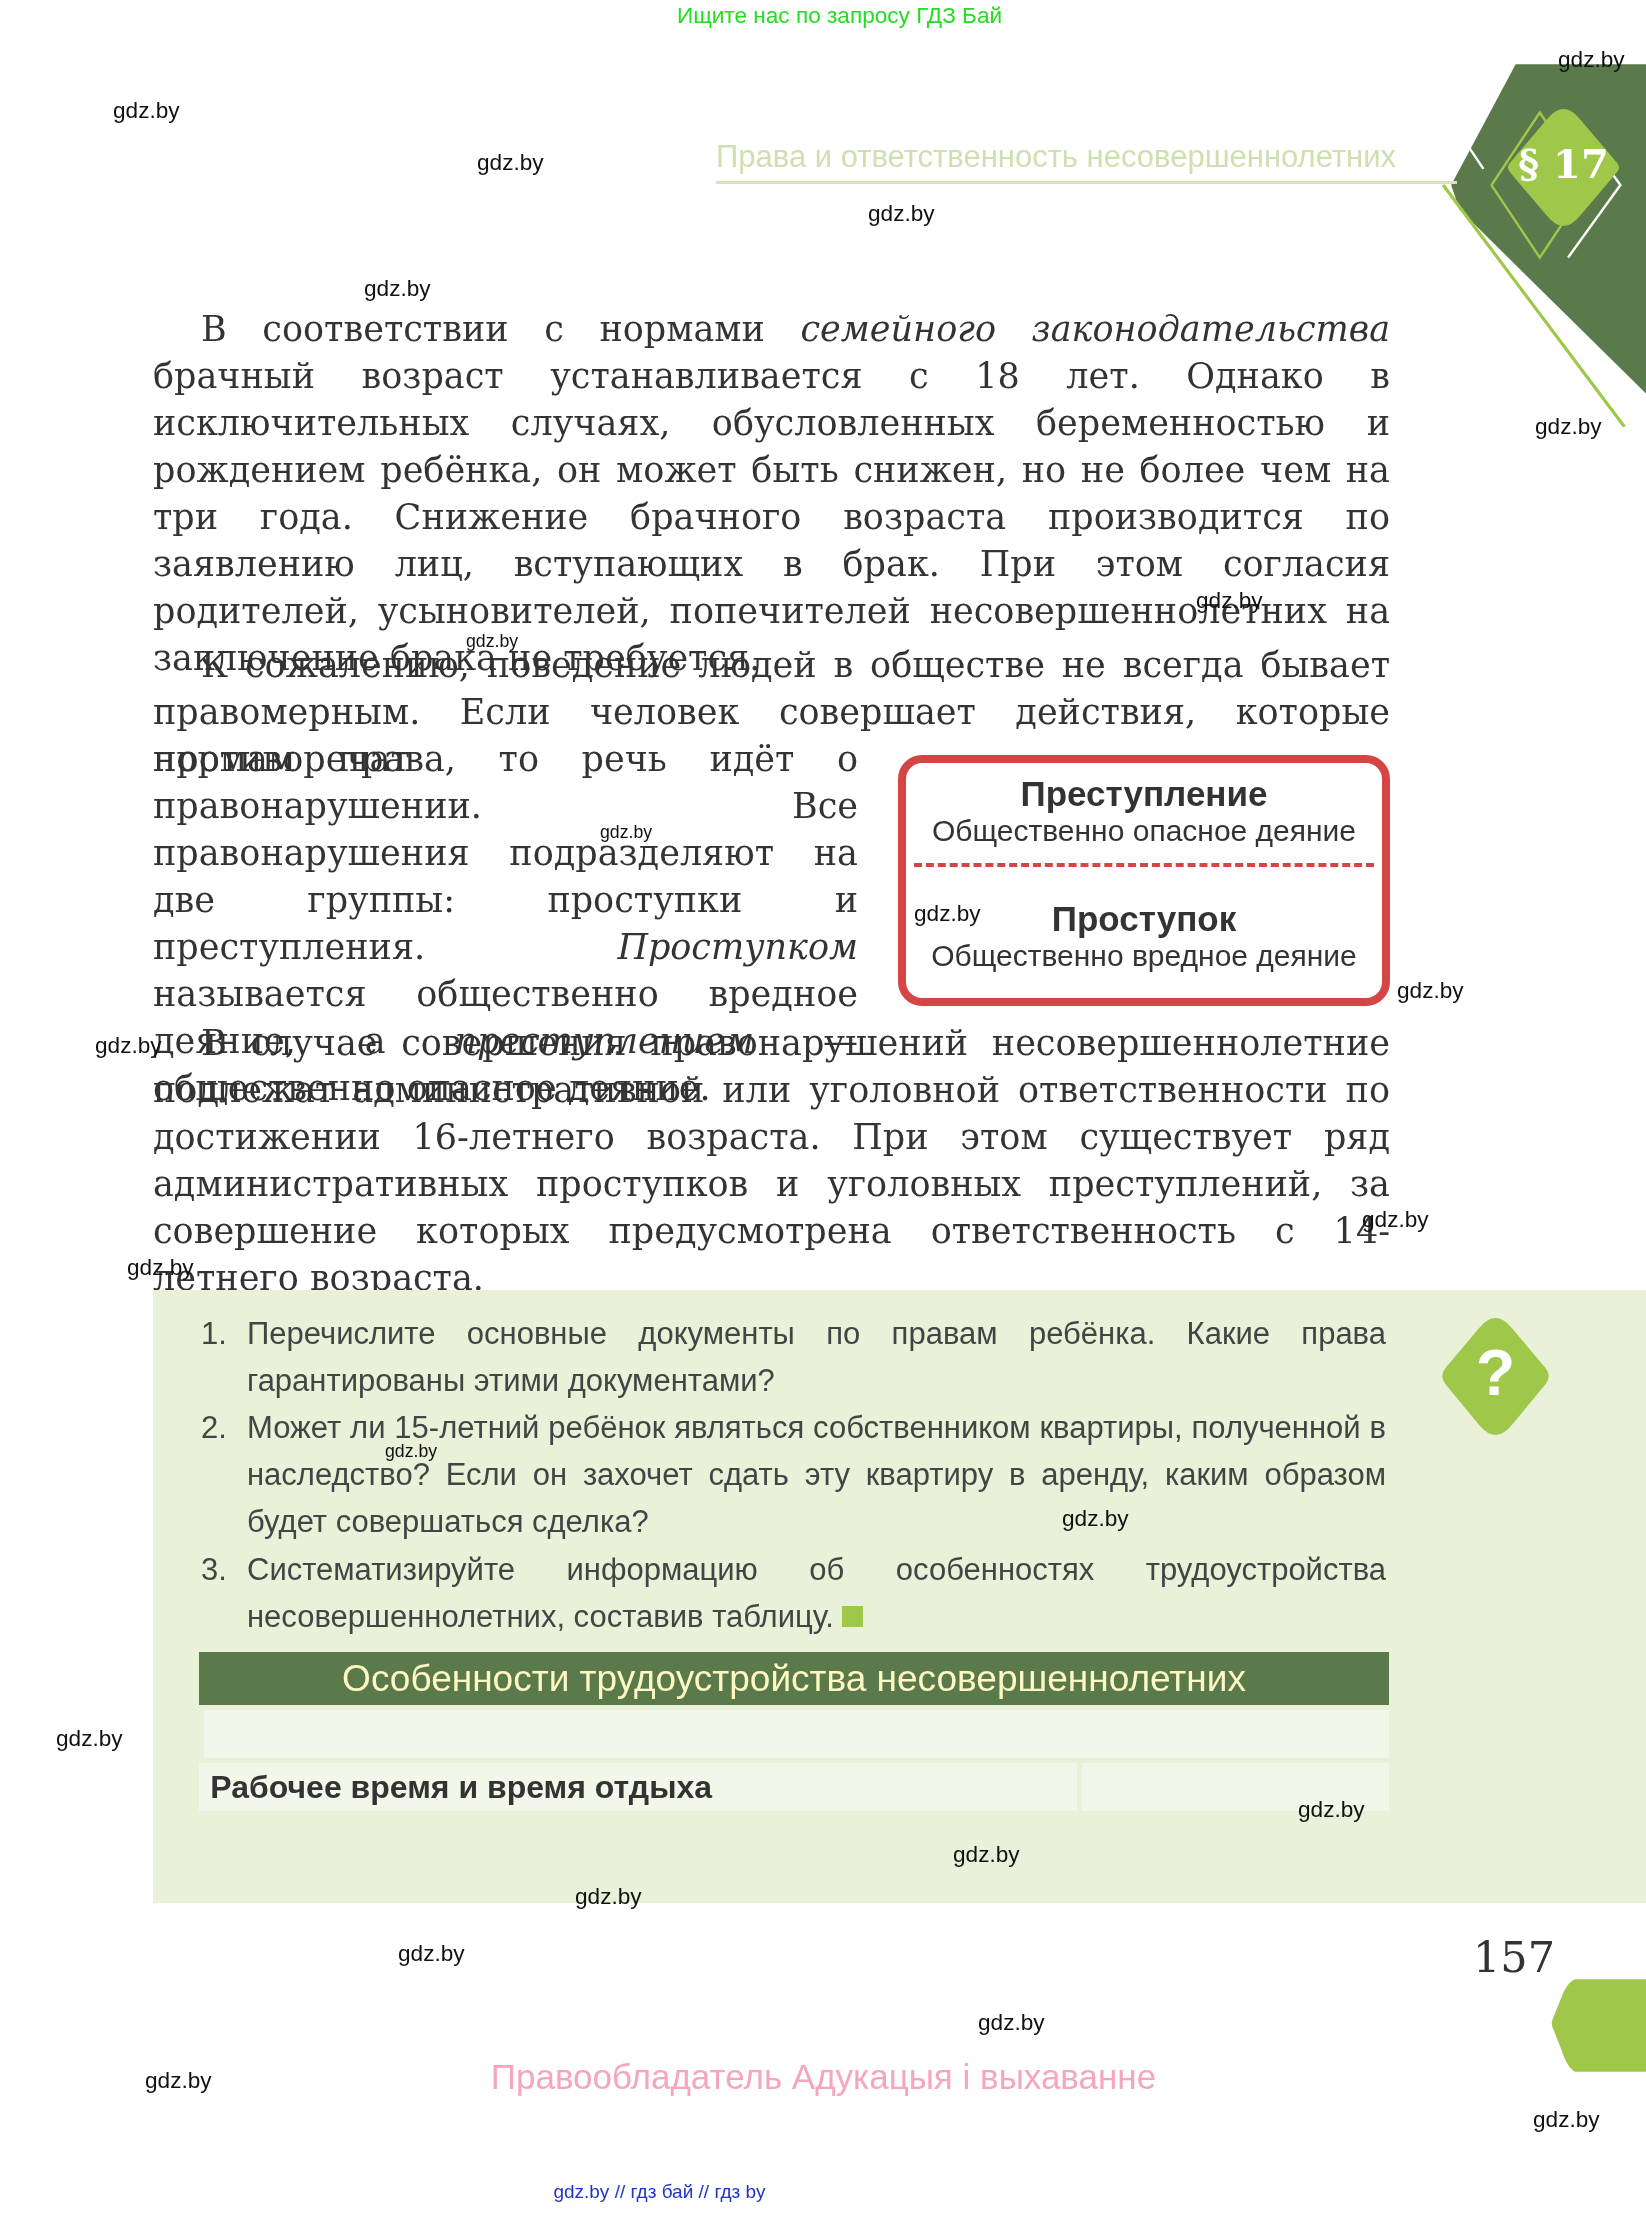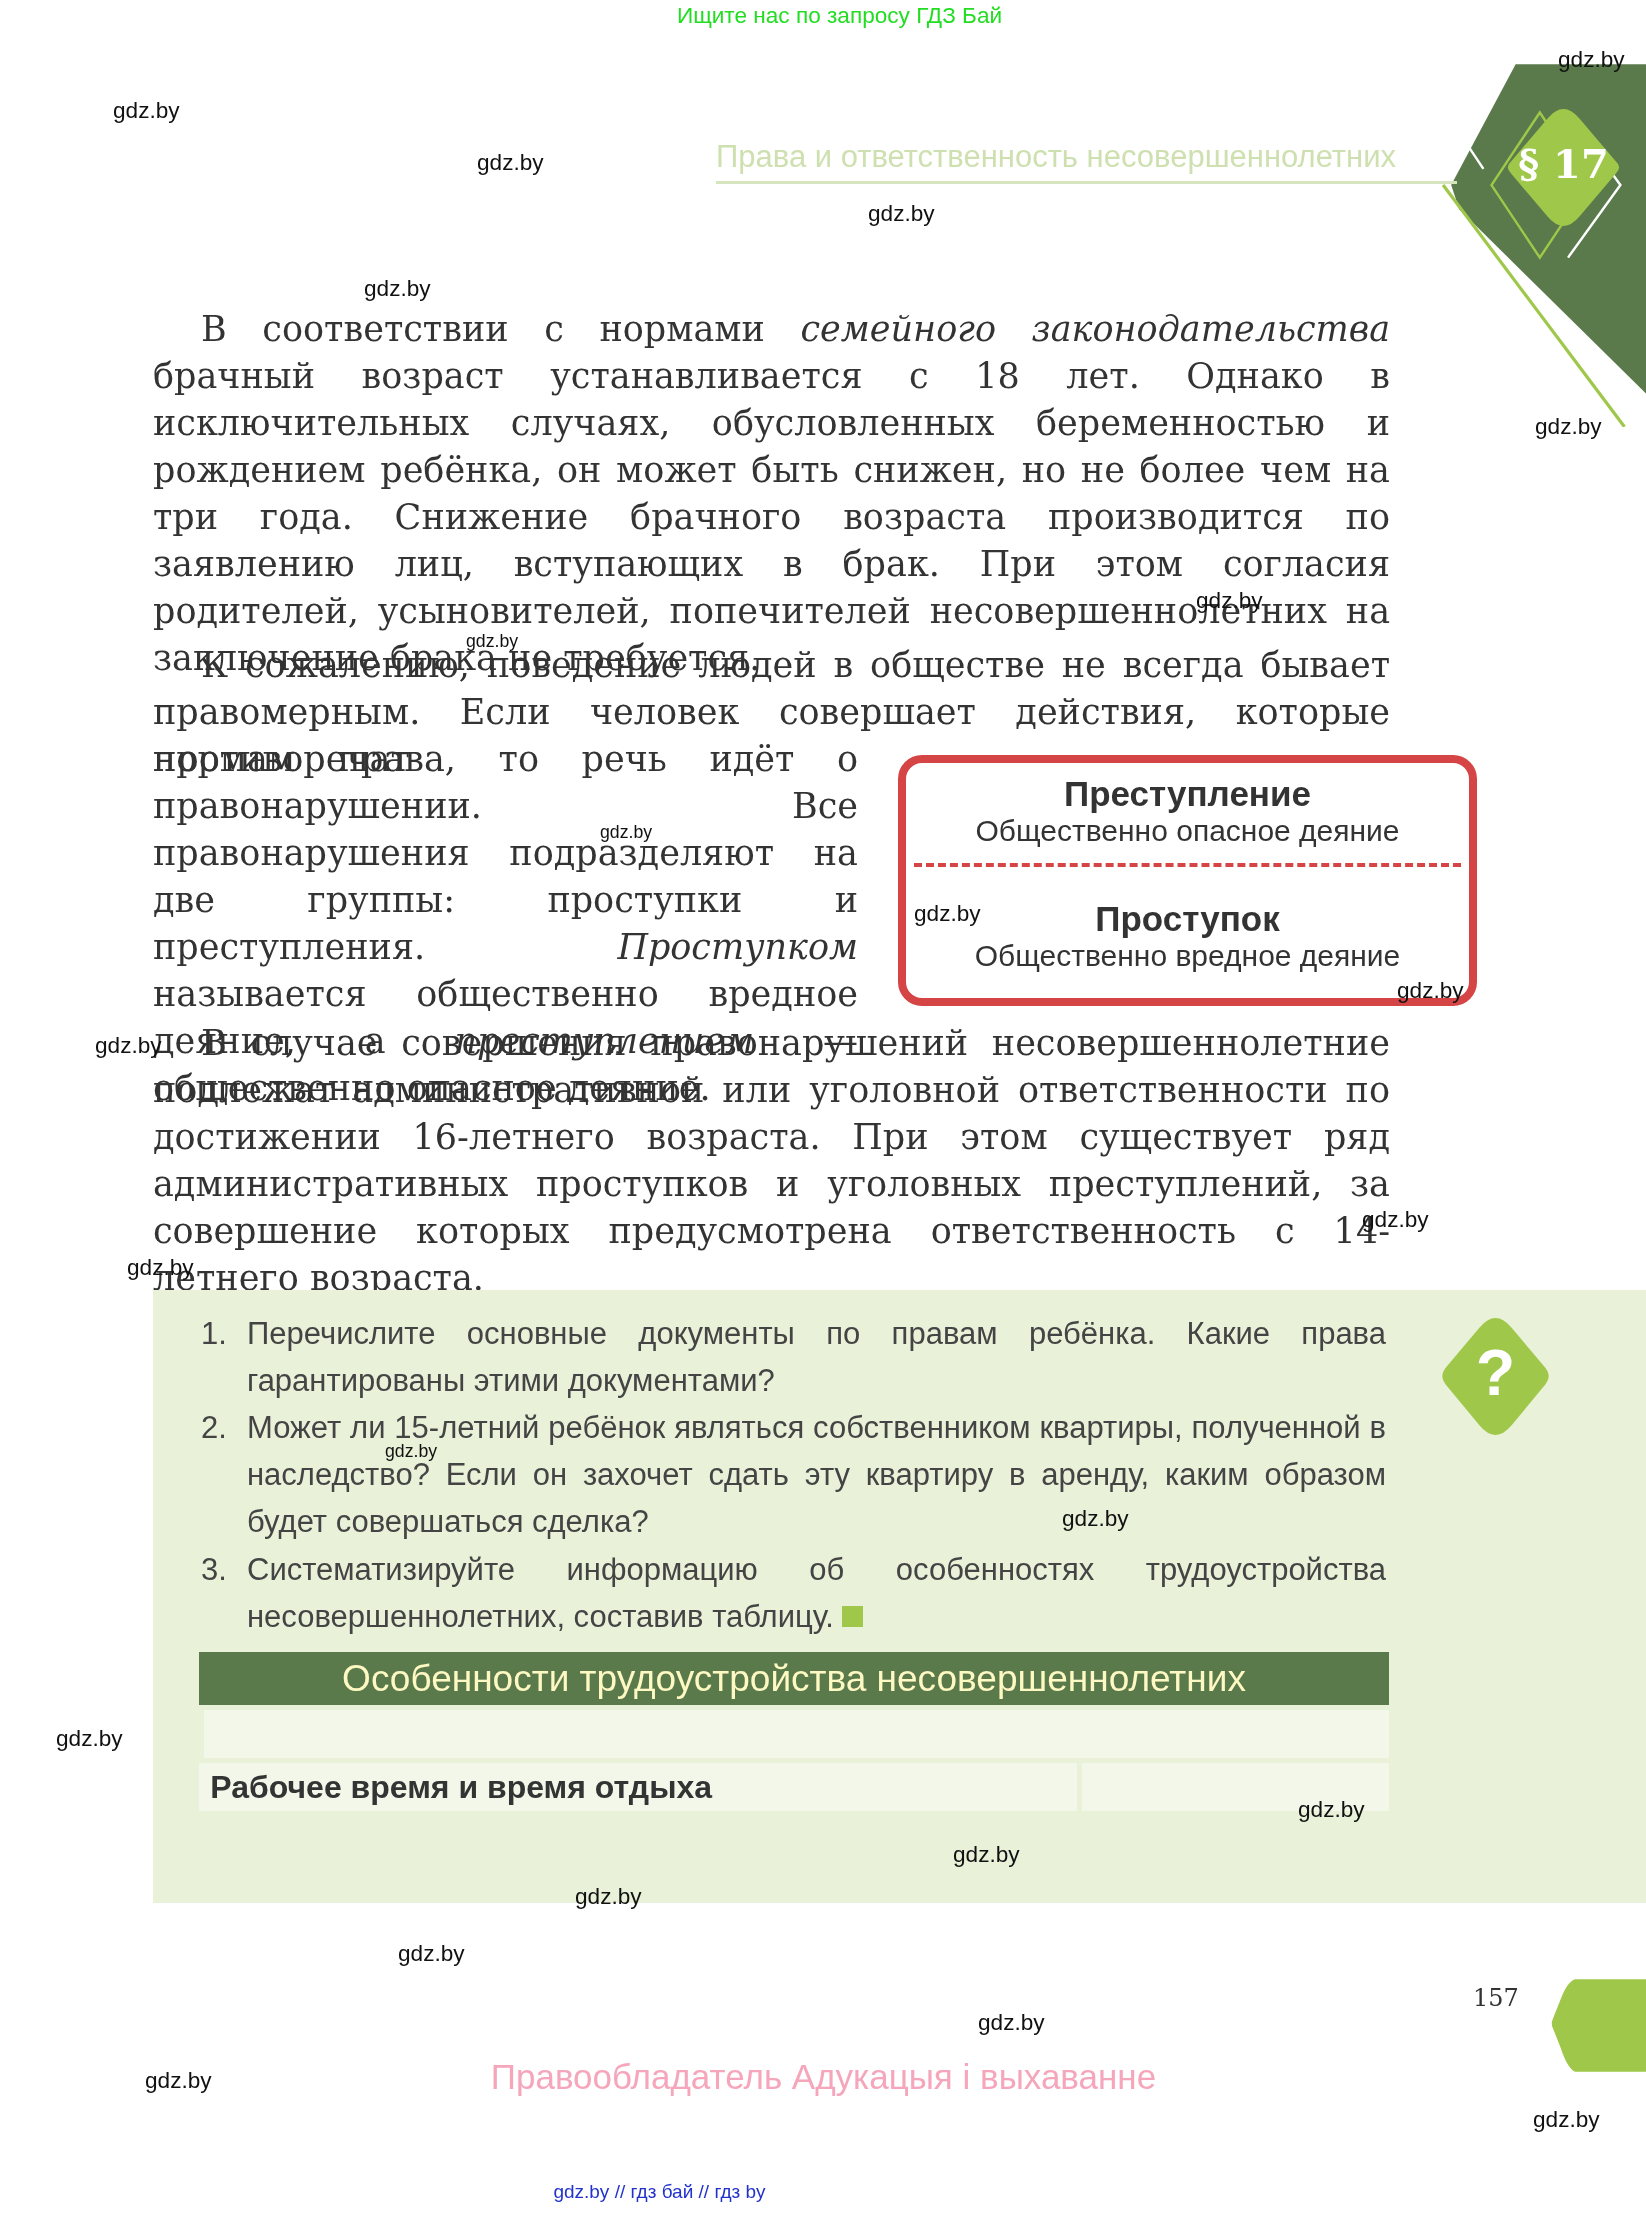--- a/index.html
+++ b/index.html
@@ -5,35 +5,35 @@
 *{box-sizing:border-box;margin:0;padding:0}
 body{width:1647px;height:2216px;position:relative;background:#fff;overflow:hidden;font-family:"DejaVu Serif",serif;color:#333}
 .abs{position:absolute}
 .wm{position:absolute;font-family:"Liberation Sans",sans-serif;font-size:22.6px;color:#111}
 .top-banner{left:16px;width:1647px;top:3.2px;text-align:center;font-family:"Liberation Sans",sans-serif;font-size:22.6px;color:#22dd22}
 .head-title{left:716px;top:139px;font-family:"Liberation Sans",sans-serif;font-size:31px;color:#cfe0b0}
 .head-line{left:716px;top:181px;width:741px;height:3.2px;background:#d6e5bd}
 .body-text{font-size:35px;line-height:47px;color:#333;text-align:justify}
 .body-text i{font-style:italic}
 .p{position:absolute;left:153px;width:1237px}
-.defbox{left:898px;top:755px;width:579px;height:251px;border:8.9px solid #d64545;border-radius:24px;background:#fff;text-align:center;font-family:"Liberation Sans",sans-serif}
+.defbox{left:898px;top:755px;width:492px;height:251px;border:8.9px solid #d64545;border-radius:24px;background:#fff;text-align:center;font-family:"Liberation Sans",sans-serif}
 .defbox .h{font-weight:bold;font-size:35px;color:#333}
 .defbox .s{font-size:30px;color:#333}
 .defbox .dash{margin:14.5px 8px 6.4px;border-top:4px dashed #d64545}
 .qpanel{left:153px;top:1290px;width:1493px;height:613px;background:#e9f1d9}
 .q{position:absolute;left:201px;width:1185px;font-family:"Liberation Sans",sans-serif;font-size:31px;line-height:47px;color:#444}
 .q .n{position:absolute;left:0}
 .q .t{display:block;padding-left:46px;text-align:justify}
 .qicon{left:1439px;top:1318px;width:113px;height:117px}
 .tbl{left:199px;top:1652px;width:1190px}
 .tbl .th{background:#5b7a4c;color:#fef9c3;font-family:Liberation Sans, sans-serif;font-size:37px;text-align:center;height:53px;line-height:53px}
 .tbl .row{display:flex;margin-top:4.8px;height:48px}
 .tbl .c1{width:878px;background:#f2f7e9;font-family:"Liberation Sans",sans-serif;font-weight:bold;font-size:32px;line-height:48px;padding-left:11.3px;color:#333}
 .tbl .c2{flex:1;margin-left:4.8px;background:#f2f7e9}
-.pagenum{left:1473px;top:1984px;font-size:24px;color:#333}
+.pagenum{left:1473px;top:1932px;font-size:43px;color:#333}
 .copyright{left:0;width:1647px;top:2057px;text-align:center;font-family:"Liberation Sans",sans-serif;font-size:35px;color:#f5a6bb}
 .footer{left:0;width:1319px;top:2181px;text-align:center;font-family:"Liberation Sans",sans-serif;font-size:19px;color:#2233cc}
 </style>
 </head>
 <body>
 
 <div class="abs top-banner">Ищите нас по запросу ГДЗ Бай</div>
 
 <svg class="abs" style="left:1427px;top:64px" width="220" height="363" viewBox="0 0 273 450">
   <polygon points="110,0 273,0 273,410 40,180 30,150" fill="#5b7a4c"></polygon>

